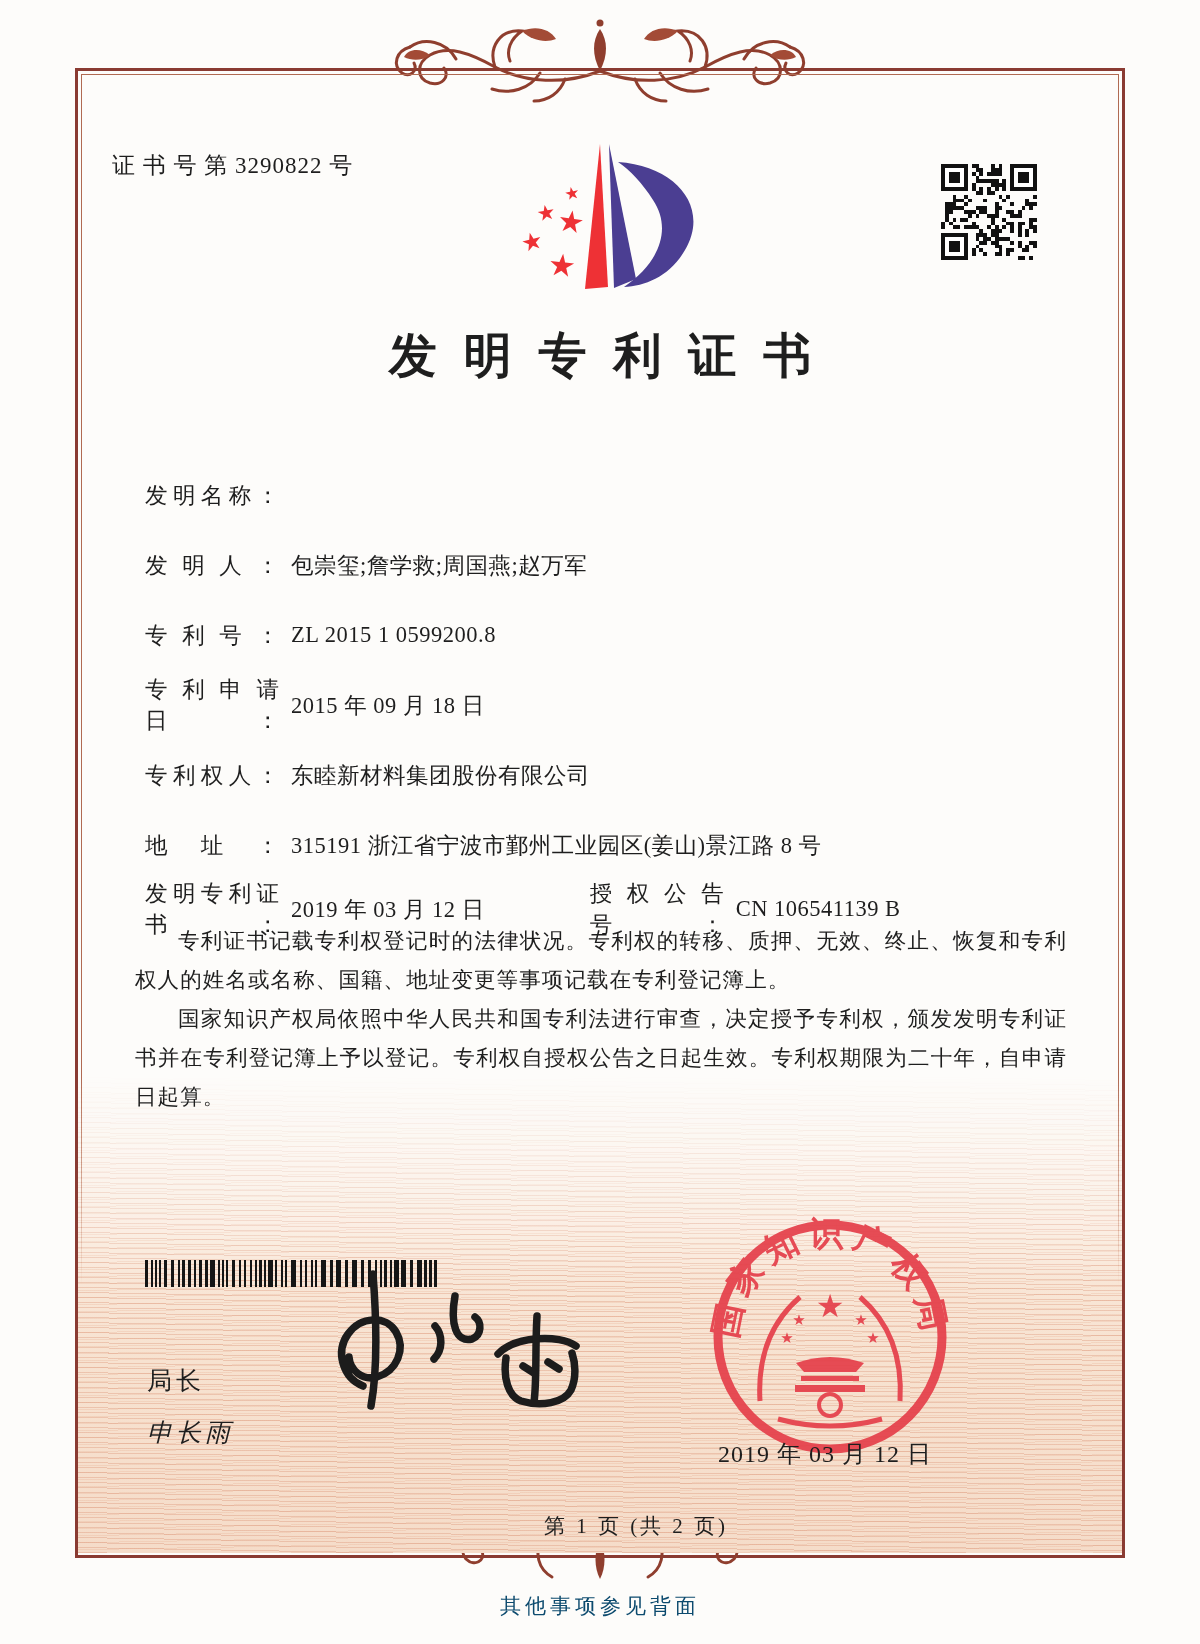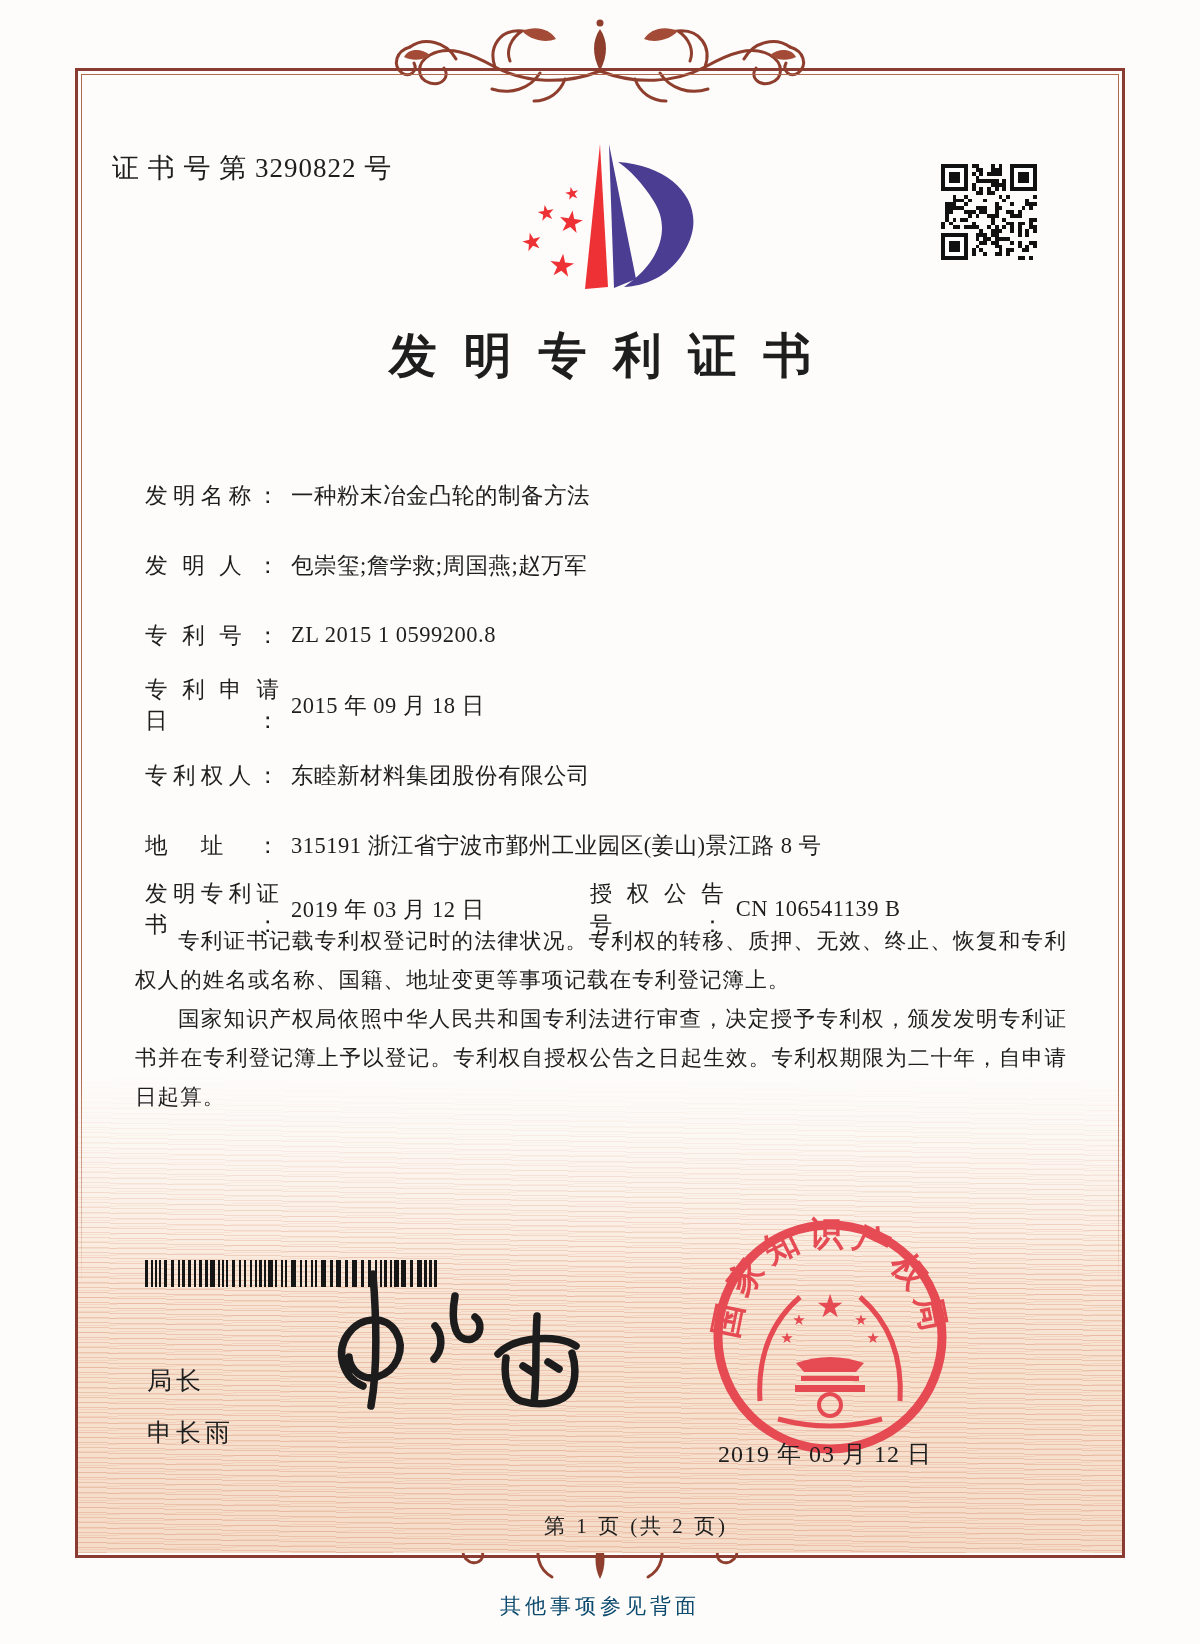--- a/index.html
+++ b/index.html
@@ -18,21 +18,21 @@
 
   
   .texture{position:absolute;left:78px;right:78px;top:1075px;height:478px;
     background:
       repeating-linear-gradient(1deg, rgba(212,126,94,.30) 0 1px, rgba(255,255,255,0) 1px 5px),
       repeating-linear-gradient(-1deg, rgba(226,160,128,.22) 0 1px, rgba(255,255,255,0) 1px 7px),
       linear-gradient(180deg,#fcf0e6 0%,#f7e2d0 60%,#f5dcc9 100%);
     -webkit-mask-image:linear-gradient(to bottom,transparent 0,#000 210px);
             mask-image:linear-gradient(to bottom,transparent 0,#000 210px);}
 
-  .cert-no{position:absolute;left:112px;top:150px;font-size:27px;letter-spacing:1px;}
+  .cert-no{position:absolute;left:112px;top:150px;font-size:23px;letter-spacing:1px;}
   .logo{position:absolute;left:472px;top:136px;width:240px;height:165px;}
   .qr{position:absolute;left:941px;top:164px;width:96px;height:96px;}
   .title{position:absolute;top:324px;left:0;width:100%;text-align:center;
          font-size:48px;font-weight:700;letter-spacing:.56em;padding-left:.56em;box-sizing:border-box;}
 
   .fields{position:absolute;left:145px;top:460px;width:930px;}
   .field-row{display:flex;align-items:center;height:70px;font-size:22.5px;}
   .flabel{display:inline-block;width:134px;text-align:justify;text-align-last:justify;flex:none;}
   .fvalue{margin-left:12px;letter-spacing:.5px;white-space:nowrap;}
   .grant-row{display:flex;align-items:center;height:58px;font-size:22.5px;}
@@ -42,21 +42,21 @@
   .body-text{position:absolute;left:135px;top:922px;width:932px;font-size:21.5px;
              line-height:39px;letter-spacing:1.1px;text-align:justify;}
   .body-text p{margin:0;text-indent:2em;}
 
   .barcode{position:absolute;left:145px;top:1260px;width:300px;height:27px;font-size:0;white-space:nowrap;overflow:hidden;}
   .barcode i{display:inline-block;height:100%;background:#151515;vertical-align:top;}
 
   .director-label{position:absolute;left:147px;top:1364px;font-size:25px;letter-spacing:4px;
                   font-family:"Liberation Sans","DejaVu Sans",sans-serif;}
   .director-name{position:absolute;left:147px;top:1416px;font-size:25px;letter-spacing:4px;
-                 font-family:"Liberation Sans","DejaVu Sans",sans-serif;}
+                 font-family:"Liberation Sans","DejaVu Sans",sans-serif;font-style:italic;}
   .signature{position:absolute;left:285px;top:1258px;width:310px;height:152px;}
 
   .seal{position:absolute;left:698px;top:1205px;width:264px;height:264px;opacity:.93;}
   .seal-date{position:absolute;left:718px;top:1438px;font-size:24px;letter-spacing:1px;}
 
   .page-footer{position:absolute;top:1512px;left:0;width:100%;text-align:center;
                font-size:21px;letter-spacing:3px;padding-left:36px;}
   .back-note{position:absolute;top:1592px;left:0;width:100%;text-align:center;
              font-size:21px;letter-spacing:4px;color:#0c4a6e;}
 </style>
@@ -322,21 +322,20 @@
       <rect x="0" y="18" width="7" height="7" fill="#111"></rect>
       <rect x="1" y="19" width="5" height="5" fill="#fff"></rect>
       <rect x="2" y="20" width="3" height="3" fill="#111"></rect>
     </svg>
 
   <div class="title">发明专利证书</div>
 
   <div class="fields">
     <div class="field-row">
       <span class="flabel">发明名称：</span>
-      <span class="fvalue">一种粉末冶金凸轮的制备方法</span>
     </div>
     <div class="field-row">
       <span class="flabel">发明人：</span>
       <span class="fvalue">包崇玺;詹学救;周国燕;赵万军</span>
     </div>
     <div class="field-row">
       <span class="flabel">专利号：</span>
       <span class="fvalue">ZL 2015 1 0599200.8</span>
     </div>
     <div class="field-row">

